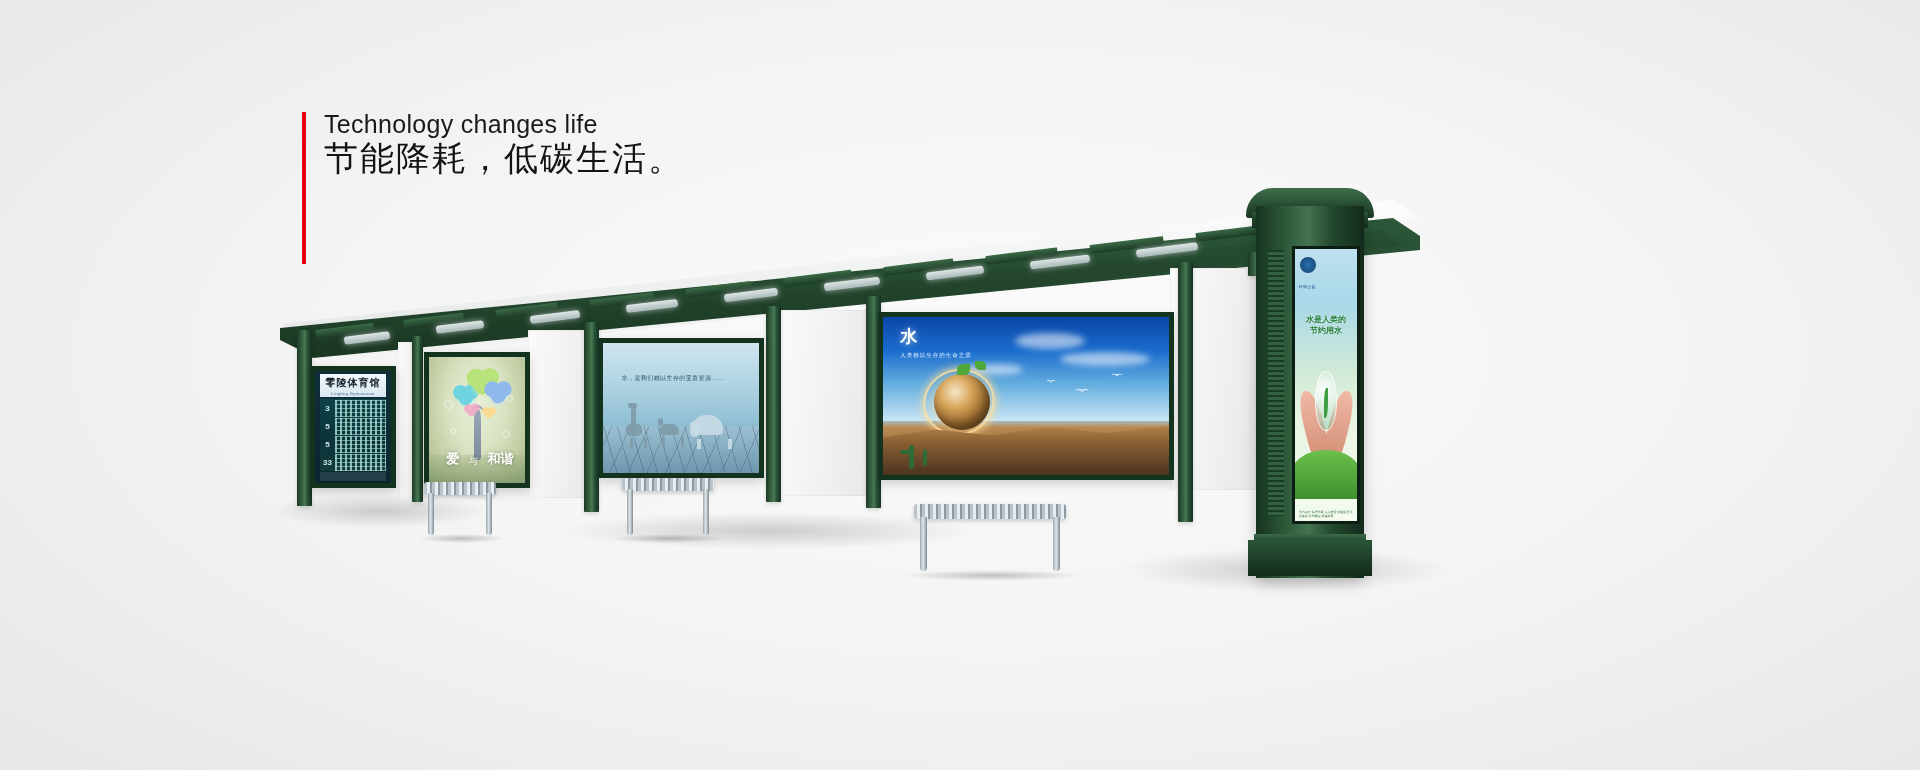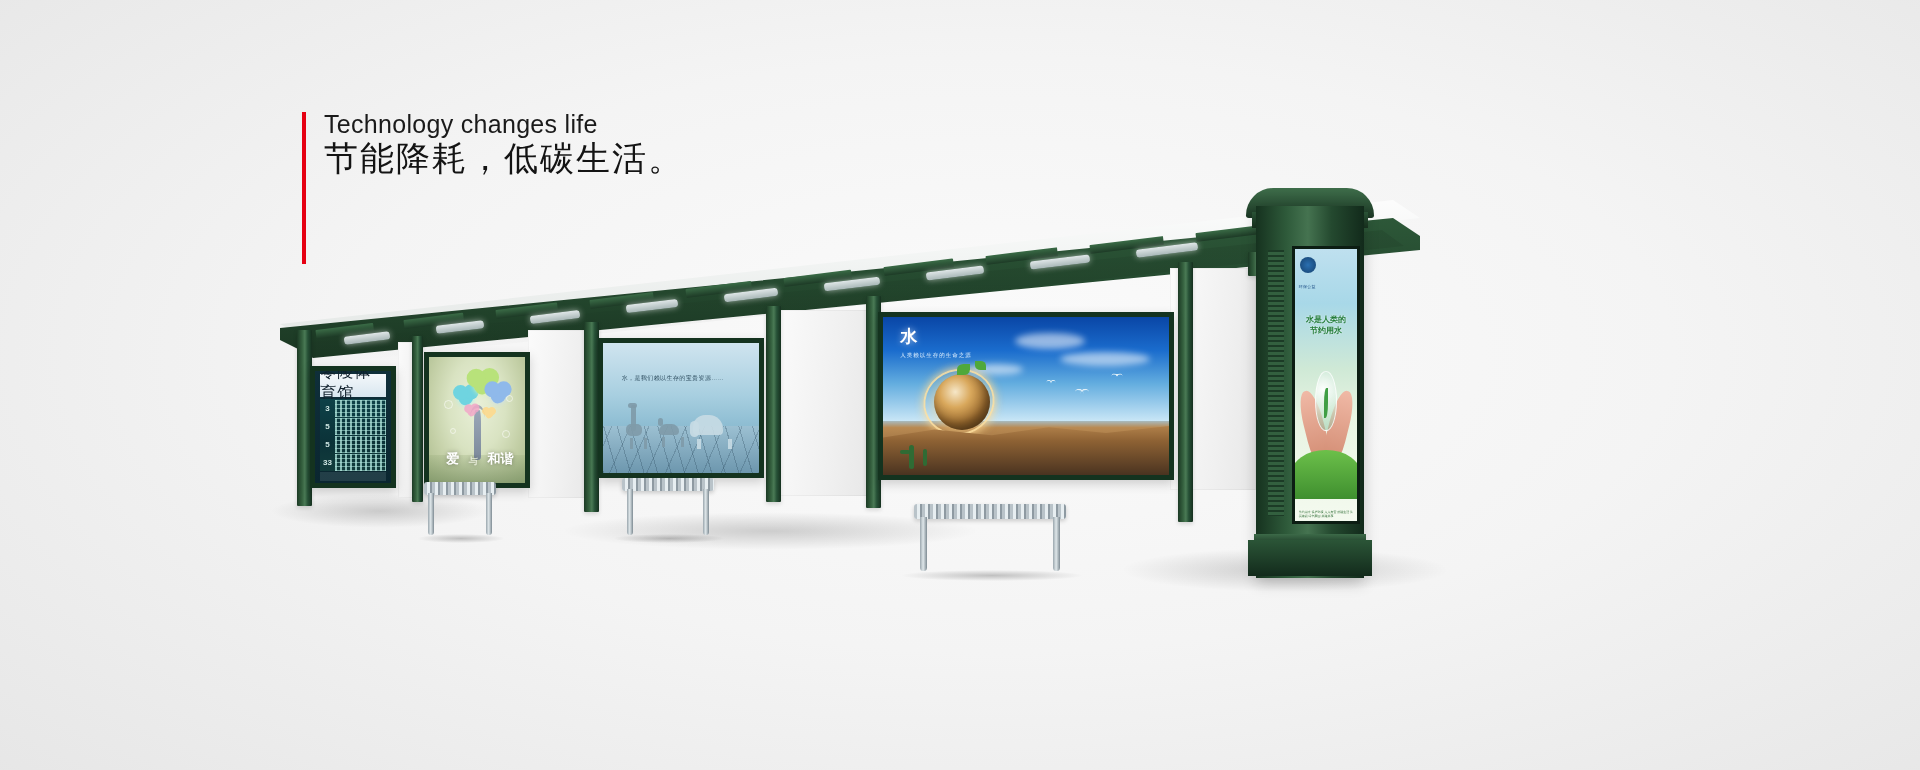--- a/index.html
+++ b/index.html
@@ -104,21 +104,21 @@
     box-shadow:inset 0 0 0 2px #0c1f14;
   }
 
   
   .tt { position:absolute; inset:0; background:linear-gradient(180deg,#0f2f3a,#0a2630); }
   .tt-head {
     position:absolute; left:7%; top:3%; width:86%; height:20%;
     background:linear-gradient(180deg,#f4f8fb,#d8e6ef);
     display:flex; flex-direction:column; align-items:center; justify-content:center;
   }
-  .tt-title { font-size:16px; font-weight:normal; color:#11202c; letter-spacing:1px; }
+  .tt-title { font-size:10px; font-weight:bold; color:#11202c; letter-spacing:1px; }
   .tt-sub { font-size:4px; color:#3c6a86; letter-spacing:.4px; margin-top:1px; }
   .tt-grid { position:absolute; left:7%; top:25%; width:86%; height:64%;
     background:linear-gradient(180deg,#0e4148,#0b3238 60%,#123c3c); }
   .tt-row { position:absolute; left:0; width:100%; display:flex; align-items:center; }
   .tt-hour {
     width:22%; text-align:center; color:#cfe7e3; font-size:8px; font-weight:bold;
   }
   .tt-mins { flex:1; height:100%;
     background:
       repeating-linear-gradient(90deg, rgba(180,235,225,.72) 0 2px, transparent 2px 5px),

